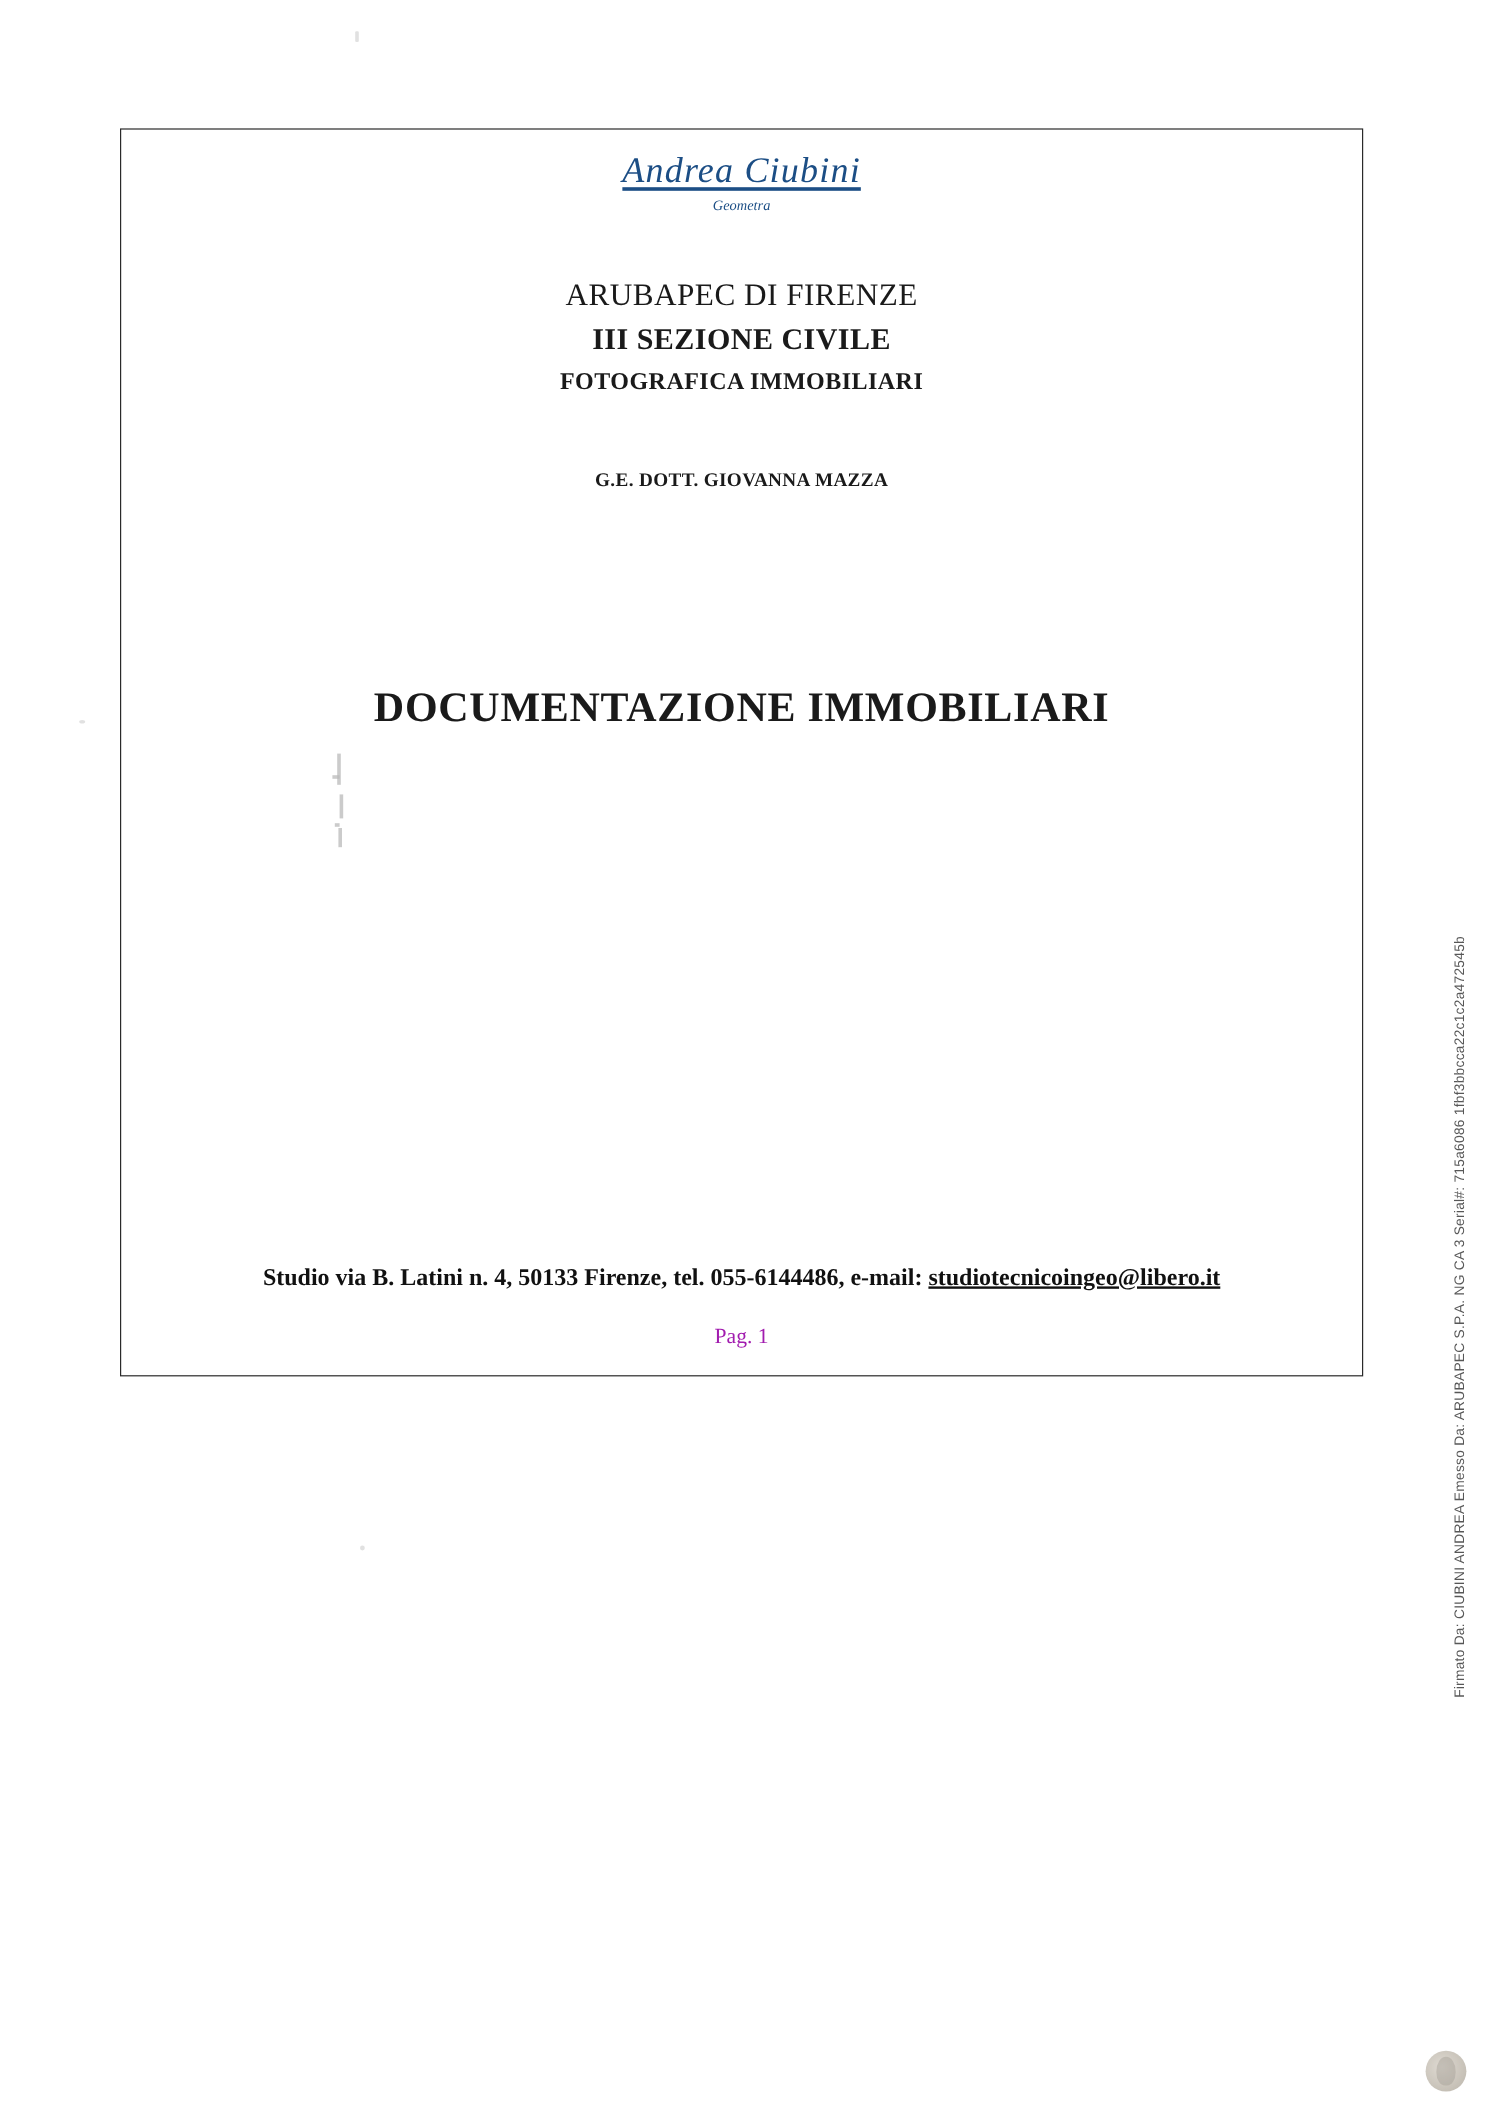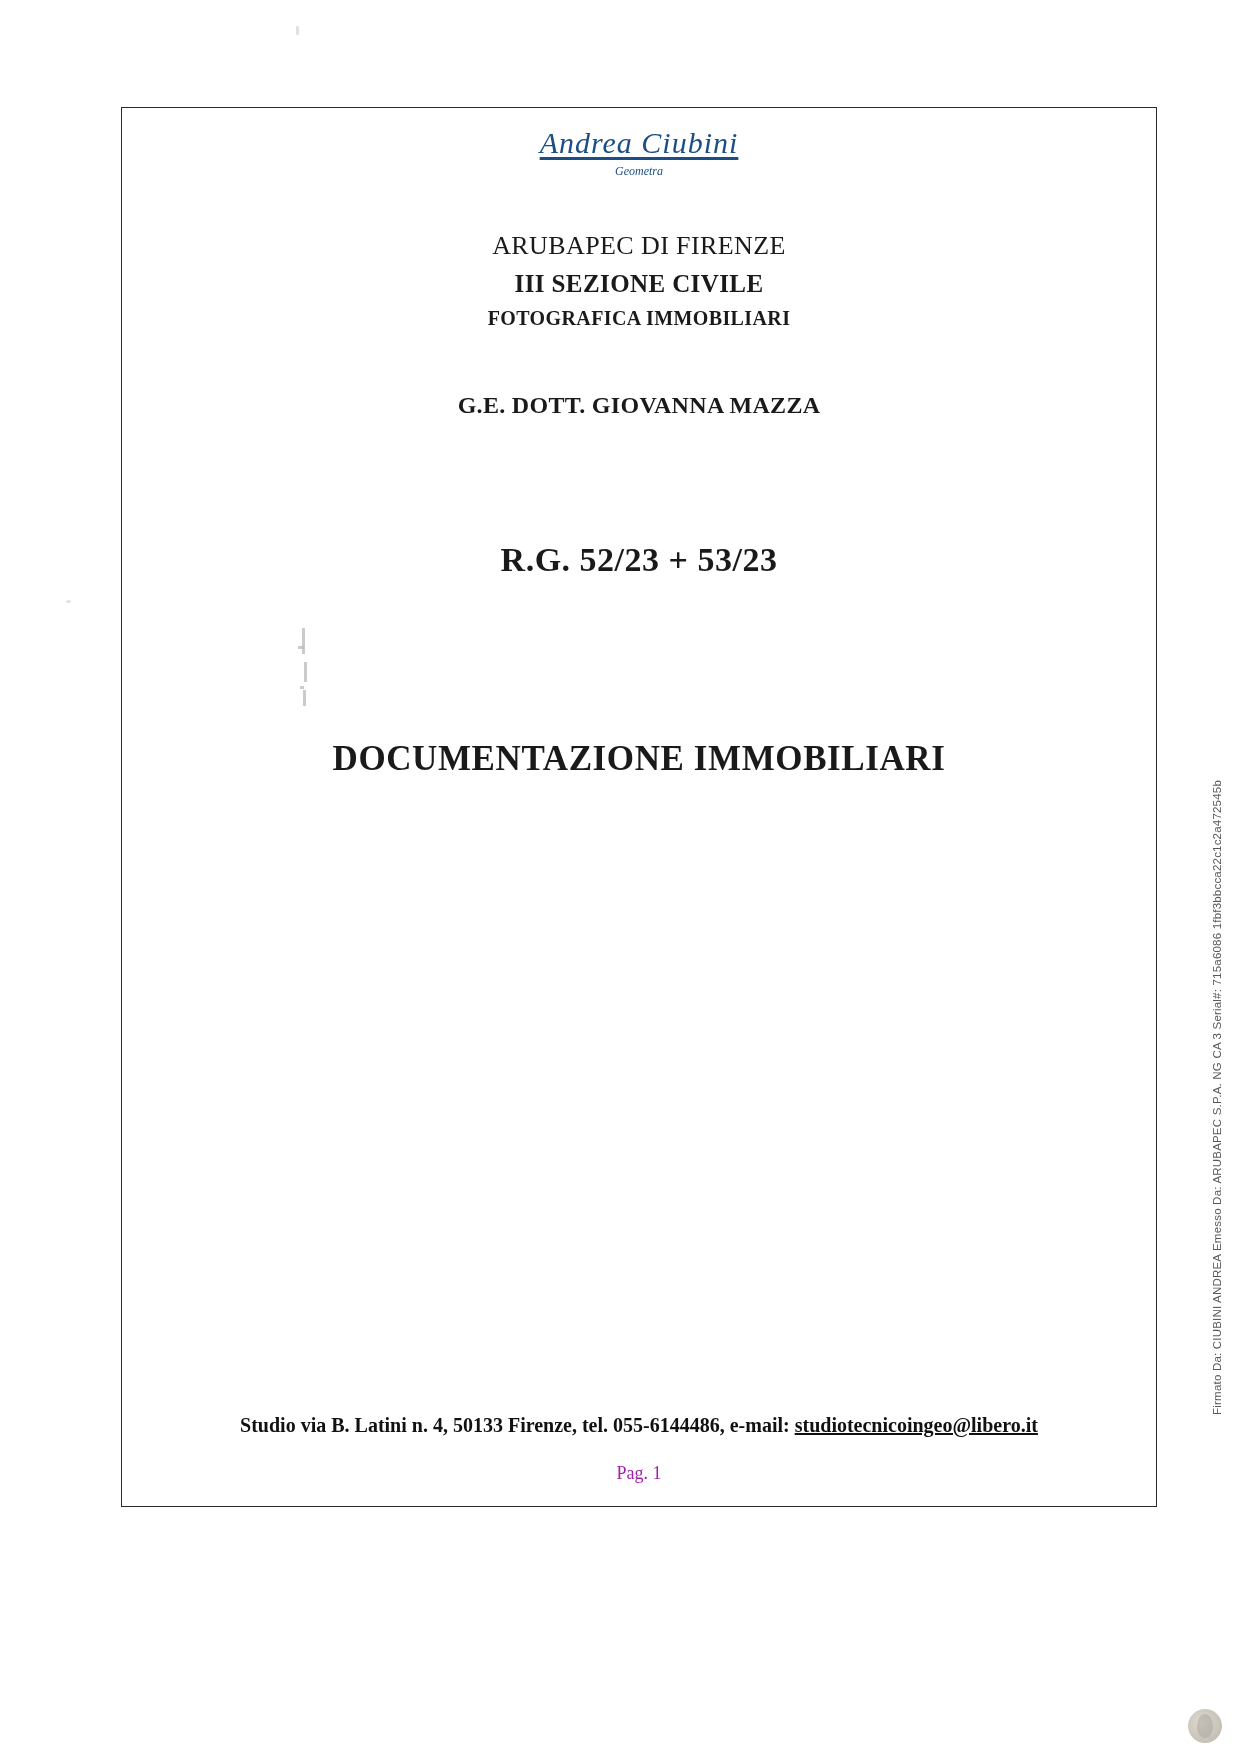--- a/index.html
+++ b/index.html
@@ -22,25 +22,24 @@
     background: #c9c9c9;
     border-radius: 50%;
     opacity: .55;
   }
 
   #page-frame {
     position: absolute;
     left: 100px;
     top: 107px;
     width: 1036px;
-    height: 1400px;
+    height: 1040px;
     border: 1.6px solid #2a2a2a;
     background: #fff;
     box-sizing: border-box;
-    margin-left: 21px;
   }
 
   .letterhead {
     text-align: center;
     margin-top: 18px;
   }
   .letterhead .name {
     font-family: "Liberation Serif", serif;
     font-style: italic;
     font-size: 30px;
@@ -72,21 +71,21 @@
     letter-spacing: .4px;
   }
   .court-line-3 {
     font-size: 20px;
     font-weight: bold;
     margin-top: 9px;
     letter-spacing: .4px;
   }
   .judge {
     text-align: center;
-    font-size: 24px;
+    font-size: 16px;
     font-weight: bold;
     margin-top: 62px;
     letter-spacing: .3px;
   }
 
   .rg {
     text-align: center;
     font-size: 34px;
     font-weight: bold;
     margin-top: 122px;
@@ -198,21 +197,20 @@
   </div>
 
   <div class="court-block">
     <div class="court-line-1">ARUBAPEC DI FIRENZE</div>
     <div class="court-line-2">III SEZIONE CIVILE</div>
     <div class="court-line-3">FOTOGRAFICA IMMOBILIARI</div>
   </div>
 
   <div class="judge">G.E. DOTT. GIOVANNA MAZZA</div>
 
-  <div class="rg">R.G. 52/23 + 53/23</div>
 
   <div class="doctitle">DOCUMENTAZIONE IMMOBILIARI</div>
 
   <div id="smudge">
     <i style="left:8px;top:0;width:3px;height:26px;"></i>
     <i style="left:4px;top:18px;width:6px;height:3px;"></i>
     <i style="left:10px;top:34px;width:3px;height:20px;"></i>
     <i style="left:6px;top:58px;width:4px;height:3px;"></i>
     <i style="left:9px;top:62px;width:3px;height:16px;"></i>
   </div>

